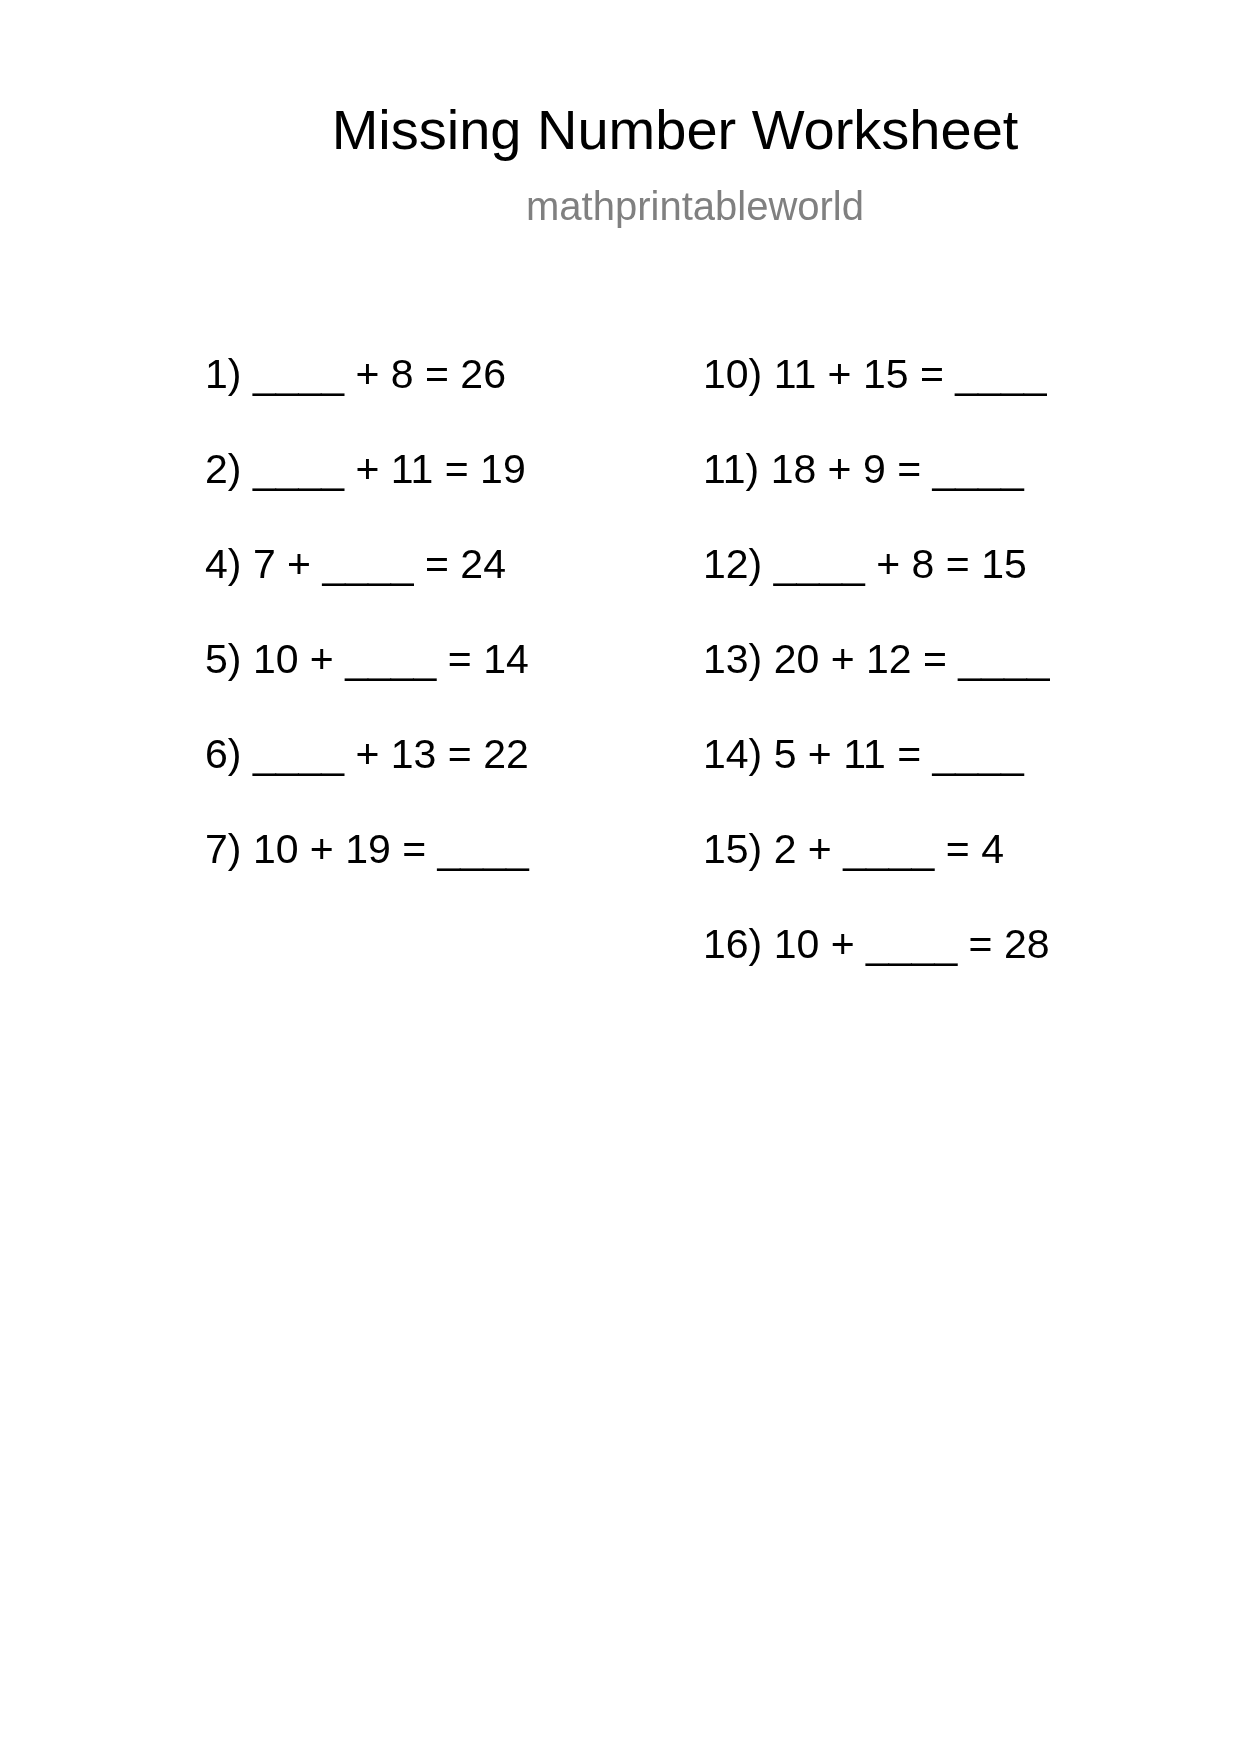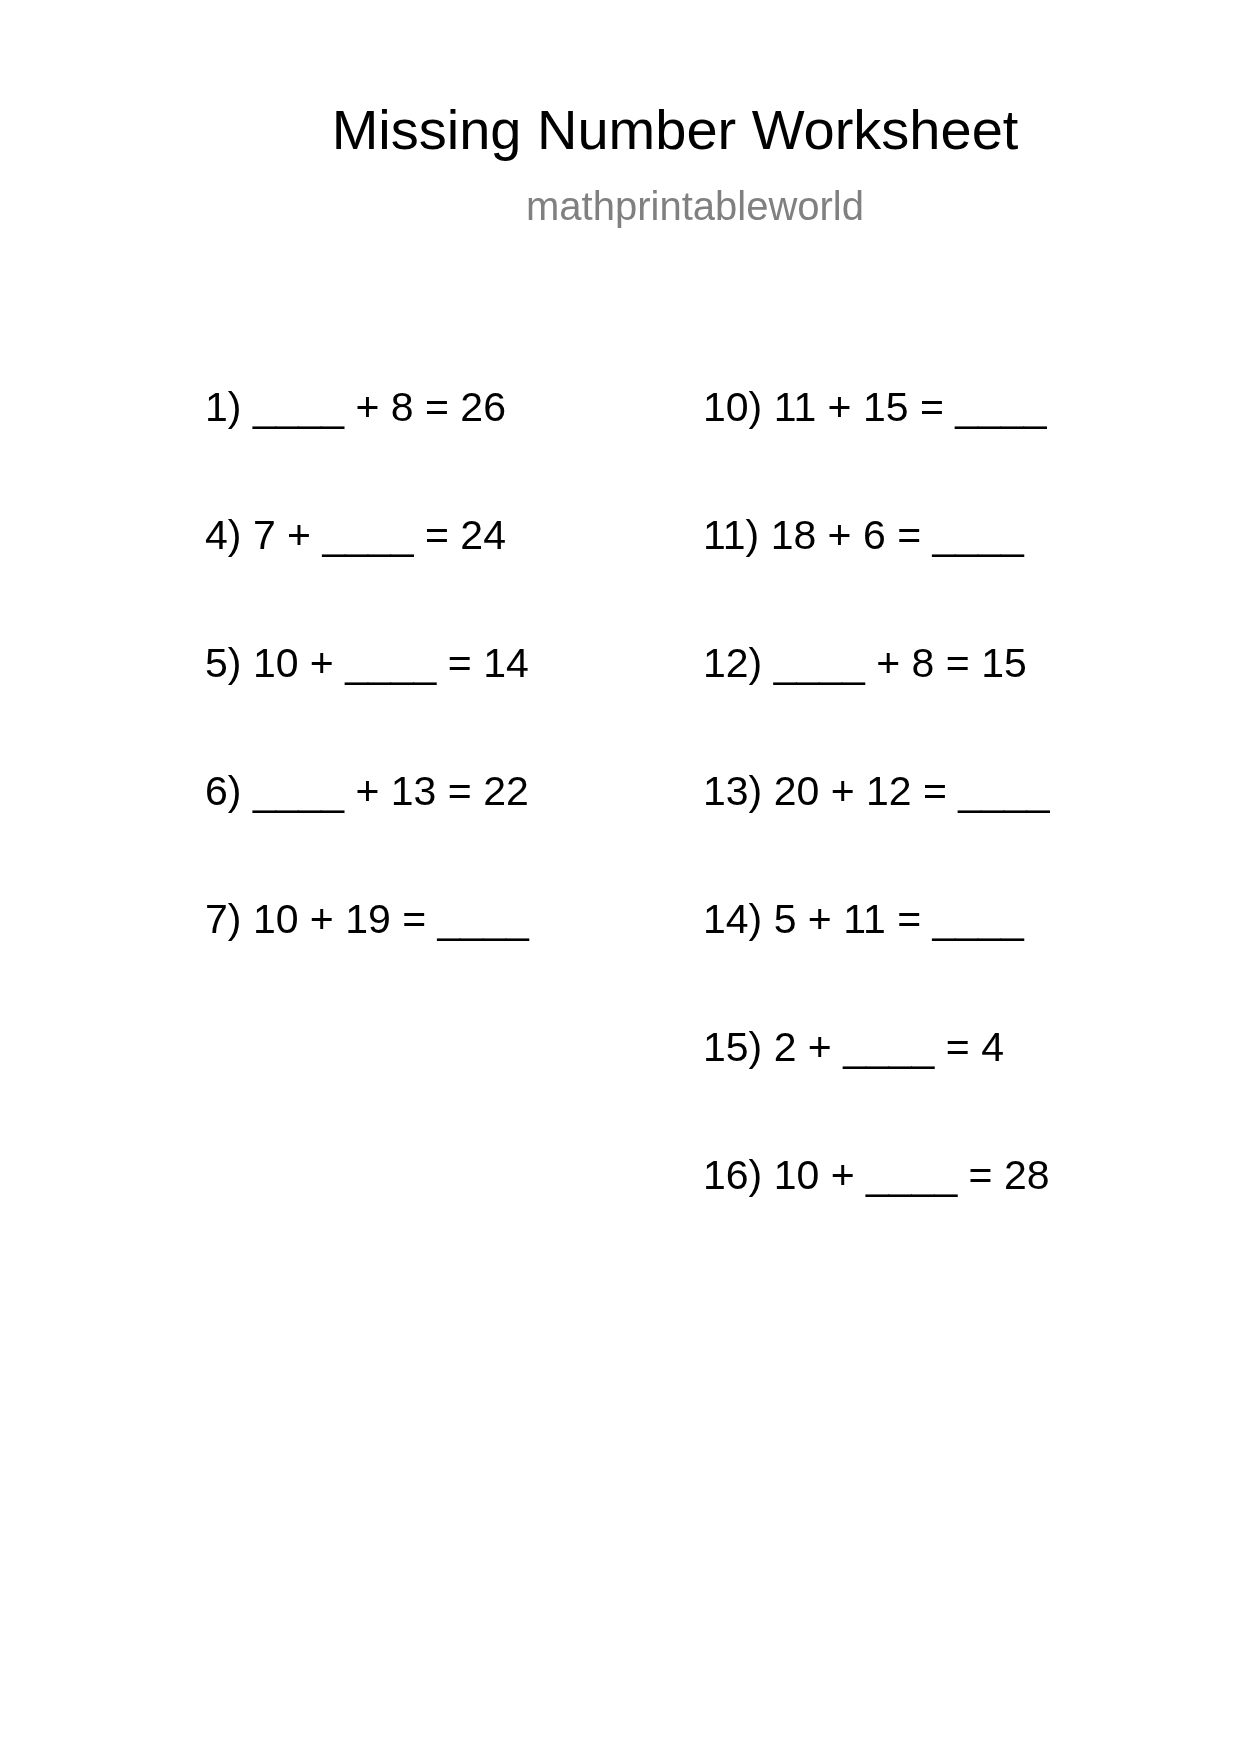--- a/index.html
+++ b/index.html
@@ -49,42 +49,42 @@
       top: 350px;
     }
     .column.left { left: 200px; }
     .column.right { left: 698px; }
     .problem {
       height: 95px;
       font-size: 41px;
       line-height: 48px;
       white-space: pre;
       color: #000000;
-      margin-top: 33px;
     }
     .problem .num { }
     .problem .expr { }
   </style>
 </head>
 <body>
 
 <div class="page">
   <div class="title">Missing Number Worksheet</div>
   <div class="subtitle">mathprintableworld</div>
 
   <div class="column left">
     <div class="problem"><span class="num">1)</span> <span class="expr">____ + 8 = 26</span></div>
+    <div class="problem"><span class="num">2)</span> <span class="expr">____ + 11 = 19</span></div>
     <div class="problem"><span class="num">4)</span> <span class="expr">7 + ____ = 24</span></div>
     <div class="problem"><span class="num">5)</span> <span class="expr">10 + ____ = 14</span></div>
     <div class="problem"><span class="num">6)</span> <span class="expr">____ + 13 = 22</span></div>
     <div class="problem"><span class="num">7)</span> <span class="expr">10 + 19 = ____</span></div>
   </div>
 
   <div class="column right">
     <div class="problem"><span class="num">10)</span> <span class="expr">11 + 15 = ____</span></div>
-    <div class="problem"><span class="num">11)</span> <span class="expr">18 + 6 = ____</span></div>
+    <div class="problem"><span class="num">11)</span> <span class="expr">18 + 9 = ____</span></div>
     <div class="problem"><span class="num">12)</span> <span class="expr">____ + 8 = 15</span></div>
     <div class="problem"><span class="num">13)</span> <span class="expr">20 + 12 = ____</span></div>
     <div class="problem"><span class="num">14)</span> <span class="expr">5 + 11 = ____</span></div>
     <div class="problem"><span class="num">15)</span> <span class="expr">2 + ____ = 4</span></div>
     <div class="problem"><span class="num">16)</span> <span class="expr">10 + ____ = 28</span></div>
   </div>
 </div>
 
 </body></html>

